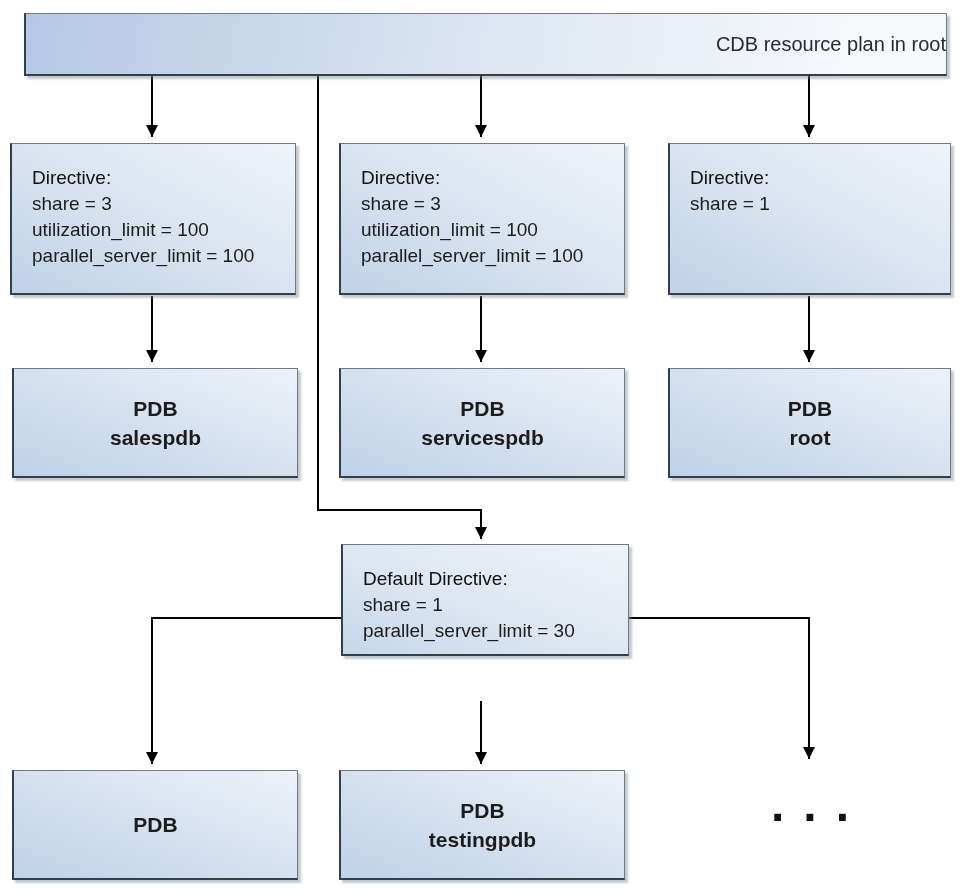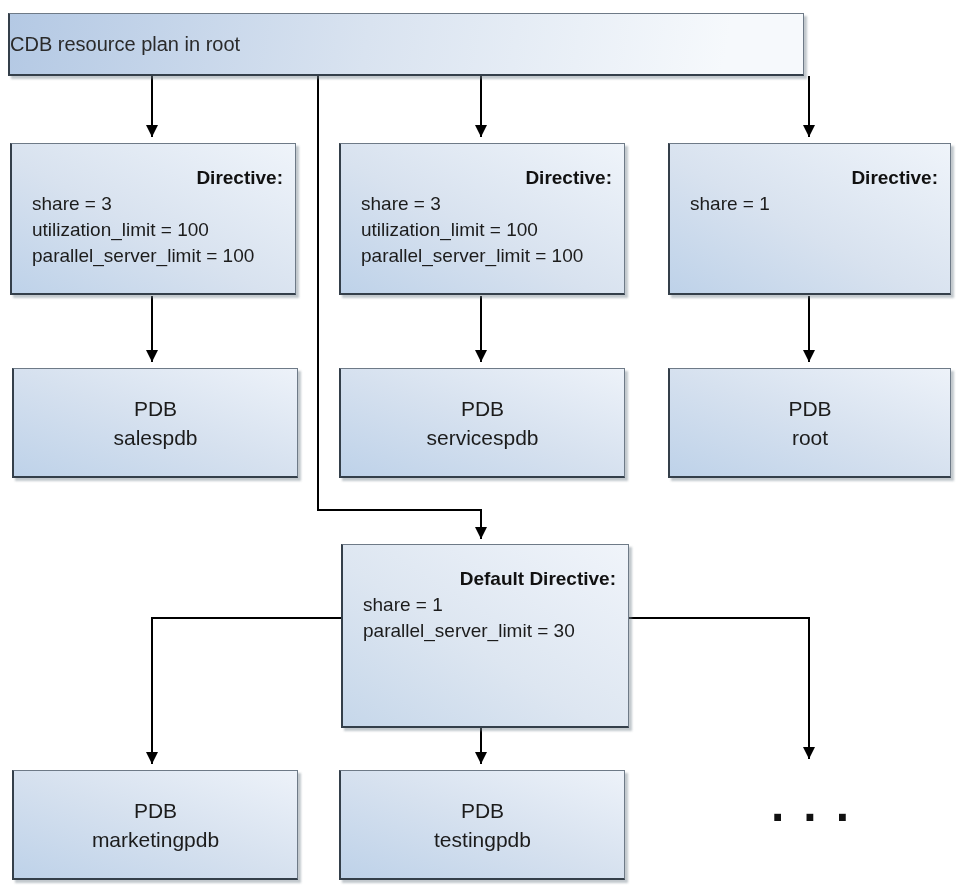--- a/index.html
+++ b/index.html
@@ -26,61 +26,62 @@
     position: absolute;
     z-index: 2;
     box-sizing: border-box;
     border: 1px solid #6e7a87;
     border-left: 2px solid #343f4a;
     border-bottom: 2px solid #343f4a;
     box-shadow: 3px 3px 2px rgba(120, 132, 145, 0.45);
     color: #1c1c1c;
   }
   .banner {
-    left: 8px;
+    left: 24px;
     top: 13px;
-    width: 796px;
+    width: 923px;
     height: 63px;
     background: linear-gradient(100deg, #b4c9e4 0%, #d9e3f0 45%, #f6f9fc 90%);
     display: flex;
     align-items: center;
-    justify-content: flex-start;
+    justify-content: flex-end;
     font-size: 20px;
     color: #2a2a2a;
   }
   .directive {
     height: 152px;
     background: linear-gradient(to top right, #bed2e9 0%, #d8e2ef 45%, #eff4fa 100%);
     padding: 21px 12px 0 20px;
     font-size: 19px;
     line-height: 26px;
   }
-  .directive .title { font-weight: bold; color: #111111; text-align: right; }
+  .directive .title { font-weight: normal; color: #111111; }
   .pdb {
     height: 110px;
     background: linear-gradient(to top right, #bed2e9 0%, #d6e1ef 50%, #edf2f9 100%);
     display: flex;
     flex-direction: column;
     align-items: center;
     justify-content: center;
     font-size: 21px;
     line-height: 29px;
     text-align: center;
+    font-weight: bold;
   }
   .row1 { top: 143px; }
   .row2 { top: 368px; }
   .row3 { top: 770px; }
   .col1 { left: 10px;  width: 286px; }
   .col2 { left: 339px; width: 286px; }
   .col3 { left: 668px; width: 283px; }
   .default-directive {
     left: 341px;
     top: 544px;
     width: 288px;
-    height: 184px;
+    height: 112px;
     background: linear-gradient(to top right, #c6d7ea 0%, #dde6f1 45%, #f0f4fa 100%);
   }
   .ellipsis {
     position: absolute;
     left: 760px;
     top: 770px;
     width: 100px;
     height: 70px;
     z-index: 2;
     display: flex;
@@ -158,21 +159,20 @@
   </div>
 
   <div class="node directive default-directive">
     <div class="title">Default Directive:</div>
     <div>share = 1</div>
     <div>parallel_server_limit = 30</div>
   </div>
 
   <div class="node pdb row3 col1" style="left:12px;">
     <div>PDB</div>
-    <div>marketingpdb</div>
   </div>
 
   <div class="node pdb row3 col2">
     <div>PDB</div>
     <div>testingpdb</div>
   </div>
 
   <div class="ellipsis">...</div>
 
 </div>

